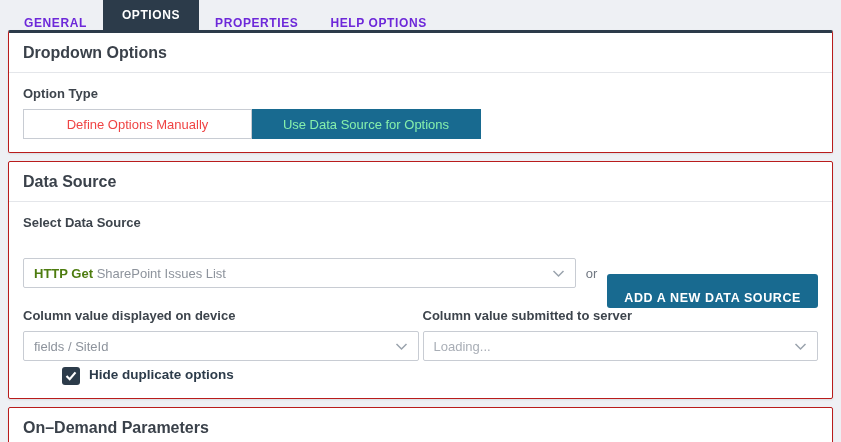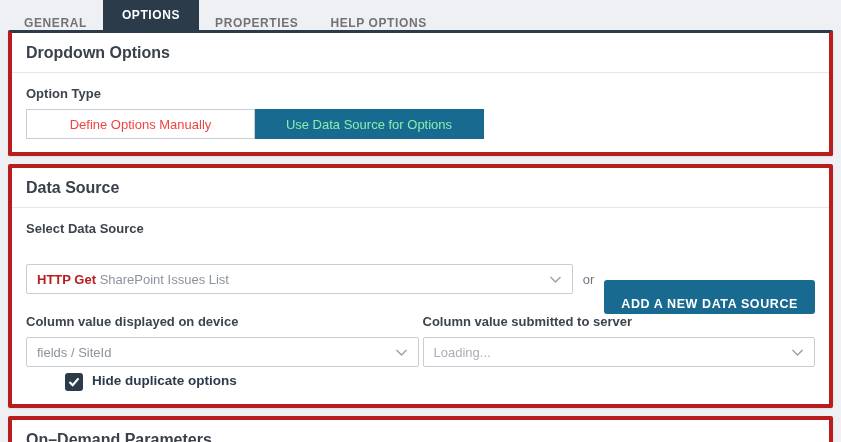--- a/index.html
+++ b/index.html
@@ -12,38 +12,38 @@
   
   .tabbar {
     display: flex;
     align-items: stretch;
     height: 30px;
     margin: 0 8px;
   }
   .tab {
     border: none;
     background: transparent;
-    color: #737373;
+    color: #6d28d9;
     font-family: "Liberation Sans", sans-serif;
     font-size: 12px;
     font-weight: bold;
     letter-spacing: 0.6px;
     padding: 16px 16px;
     cursor: pointer;
   }
   .tab.active {
     background: #2c3b4a;
     color: #ffffff;
     padding: 0 19px;
   }
   
   .panel {
     margin: 0 8px 8px 8px;
     background: #ffffff;
-    border: 4px solid #b91c1c;
+    border: 1px solid #b91c1c;
     border-radius: 2px;
     box-shadow: 0 1px 2px rgba(40,50,70,0.10);
   }
   .panel.first { border-top: 3px solid #2c3b4a; }
   .panel-header {
     padding: 11px 14px 10px 14px;
     font-size: 16px;
     font-weight: bold;
     color: #3a414a;
     border-bottom: 1px solid #e4e6ea;
@@ -79,21 +79,21 @@
     background: #ffffff;
     border: 1px solid #c8ccd3;
     border-radius: 2px;
     display: flex;
     align-items: center;
     padding: 0 10px;
     font-size: 13px;
     cursor: pointer;
   }
   .selectbox .grow { flex: 1; }
-  .sel-bold { font-weight: bold; color: #b91c1c; }
+  .sel-bold { font-weight: bold; color: #4d7c0f; }
   .sel-gray { color: #8d939c; }
   .sel-light { color: #a9aeb6; }
   .chev { flex-shrink: 0; margin-left: 8px; }
   
   .ds-row { display: flex; align-items: center; }
   .ds-row .selectbox { flex: 1; }
   .or-label { color: #6f7680; font-size: 13px; margin: 0 10px; }
   .add-btn {
     height: 30px;
     background: #186a90;

